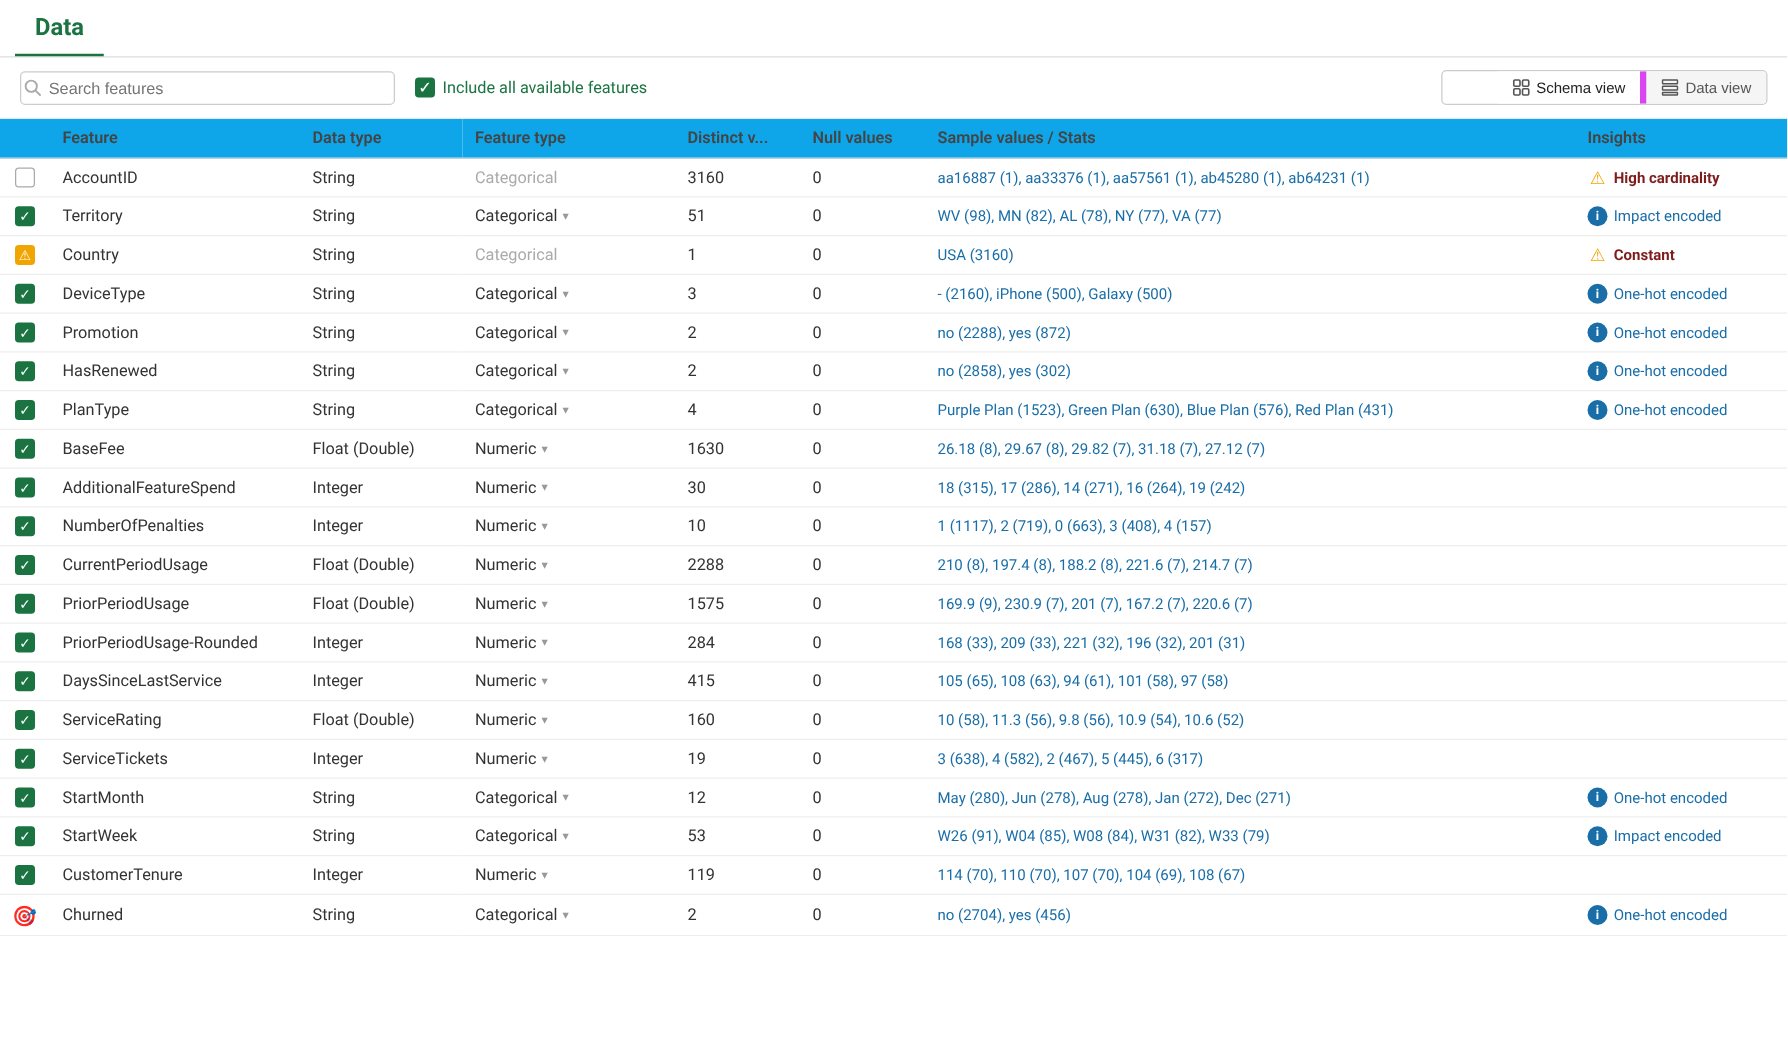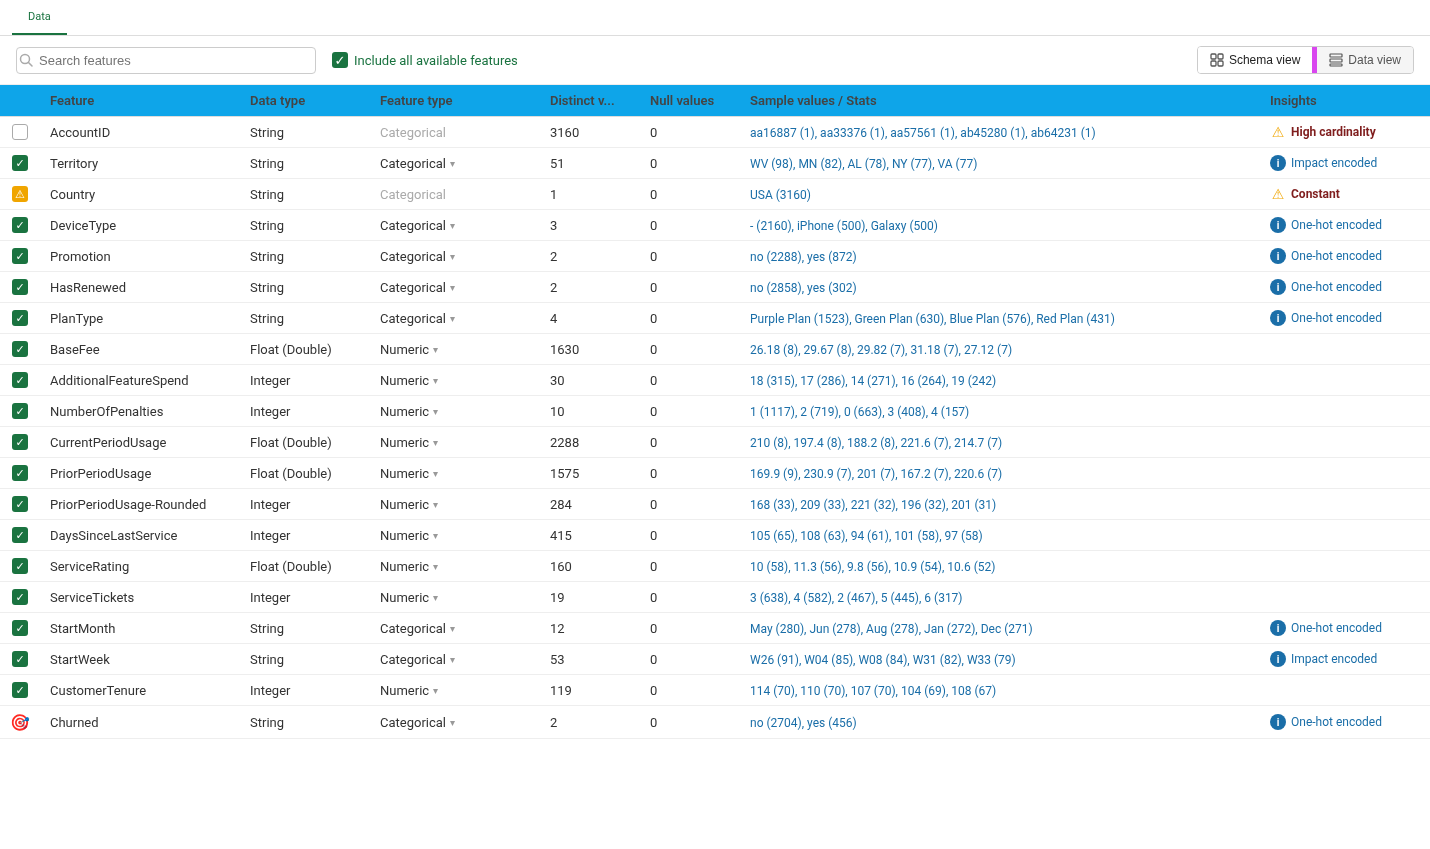--- a/index.html
+++ b/index.html
@@ -6,22 +6,22 @@
     body { font-family: -apple-system, BlinkMacSystemFont, 'Segoe UI', Roboto, sans-serif; font-size: 13px; background: #fff; color: #333; }
 
     .top-tab-bar {
       display: flex;
       border-bottom: 1px solid #ddd;
       padding: 0 12px;
       background: #fff;
     }
     .top-tab {
       padding: 10px 16px;
-      font-size: 11px;
-      font-weight: 400;
+      font-size: 19px;
+      font-weight: 700;
       cursor: pointer;
       border-bottom: 2px solid transparent;
       color: #555;
     }
     .top-tab.active {
       color: #1a7340;
       border-bottom-color: #1a7340;
     }
 
     .toolbar {
@@ -67,20 +67,21 @@
       flex-shrink: 0;
     }
 
     .view-buttons {
       margin-left: auto;
       display: flex;
       gap: 0;
       border: 1px solid #ccc;
       border-radius: 4px;
       overflow: hidden;
+      padding-left: 44px;
     }
     .view-btn {
       display: flex;
       align-items: center;
       gap: 5px;
       padding: 6px 12px;
       font-size: 12px;
       cursor: pointer;
       background: #f5f5f5;
       border: none;

